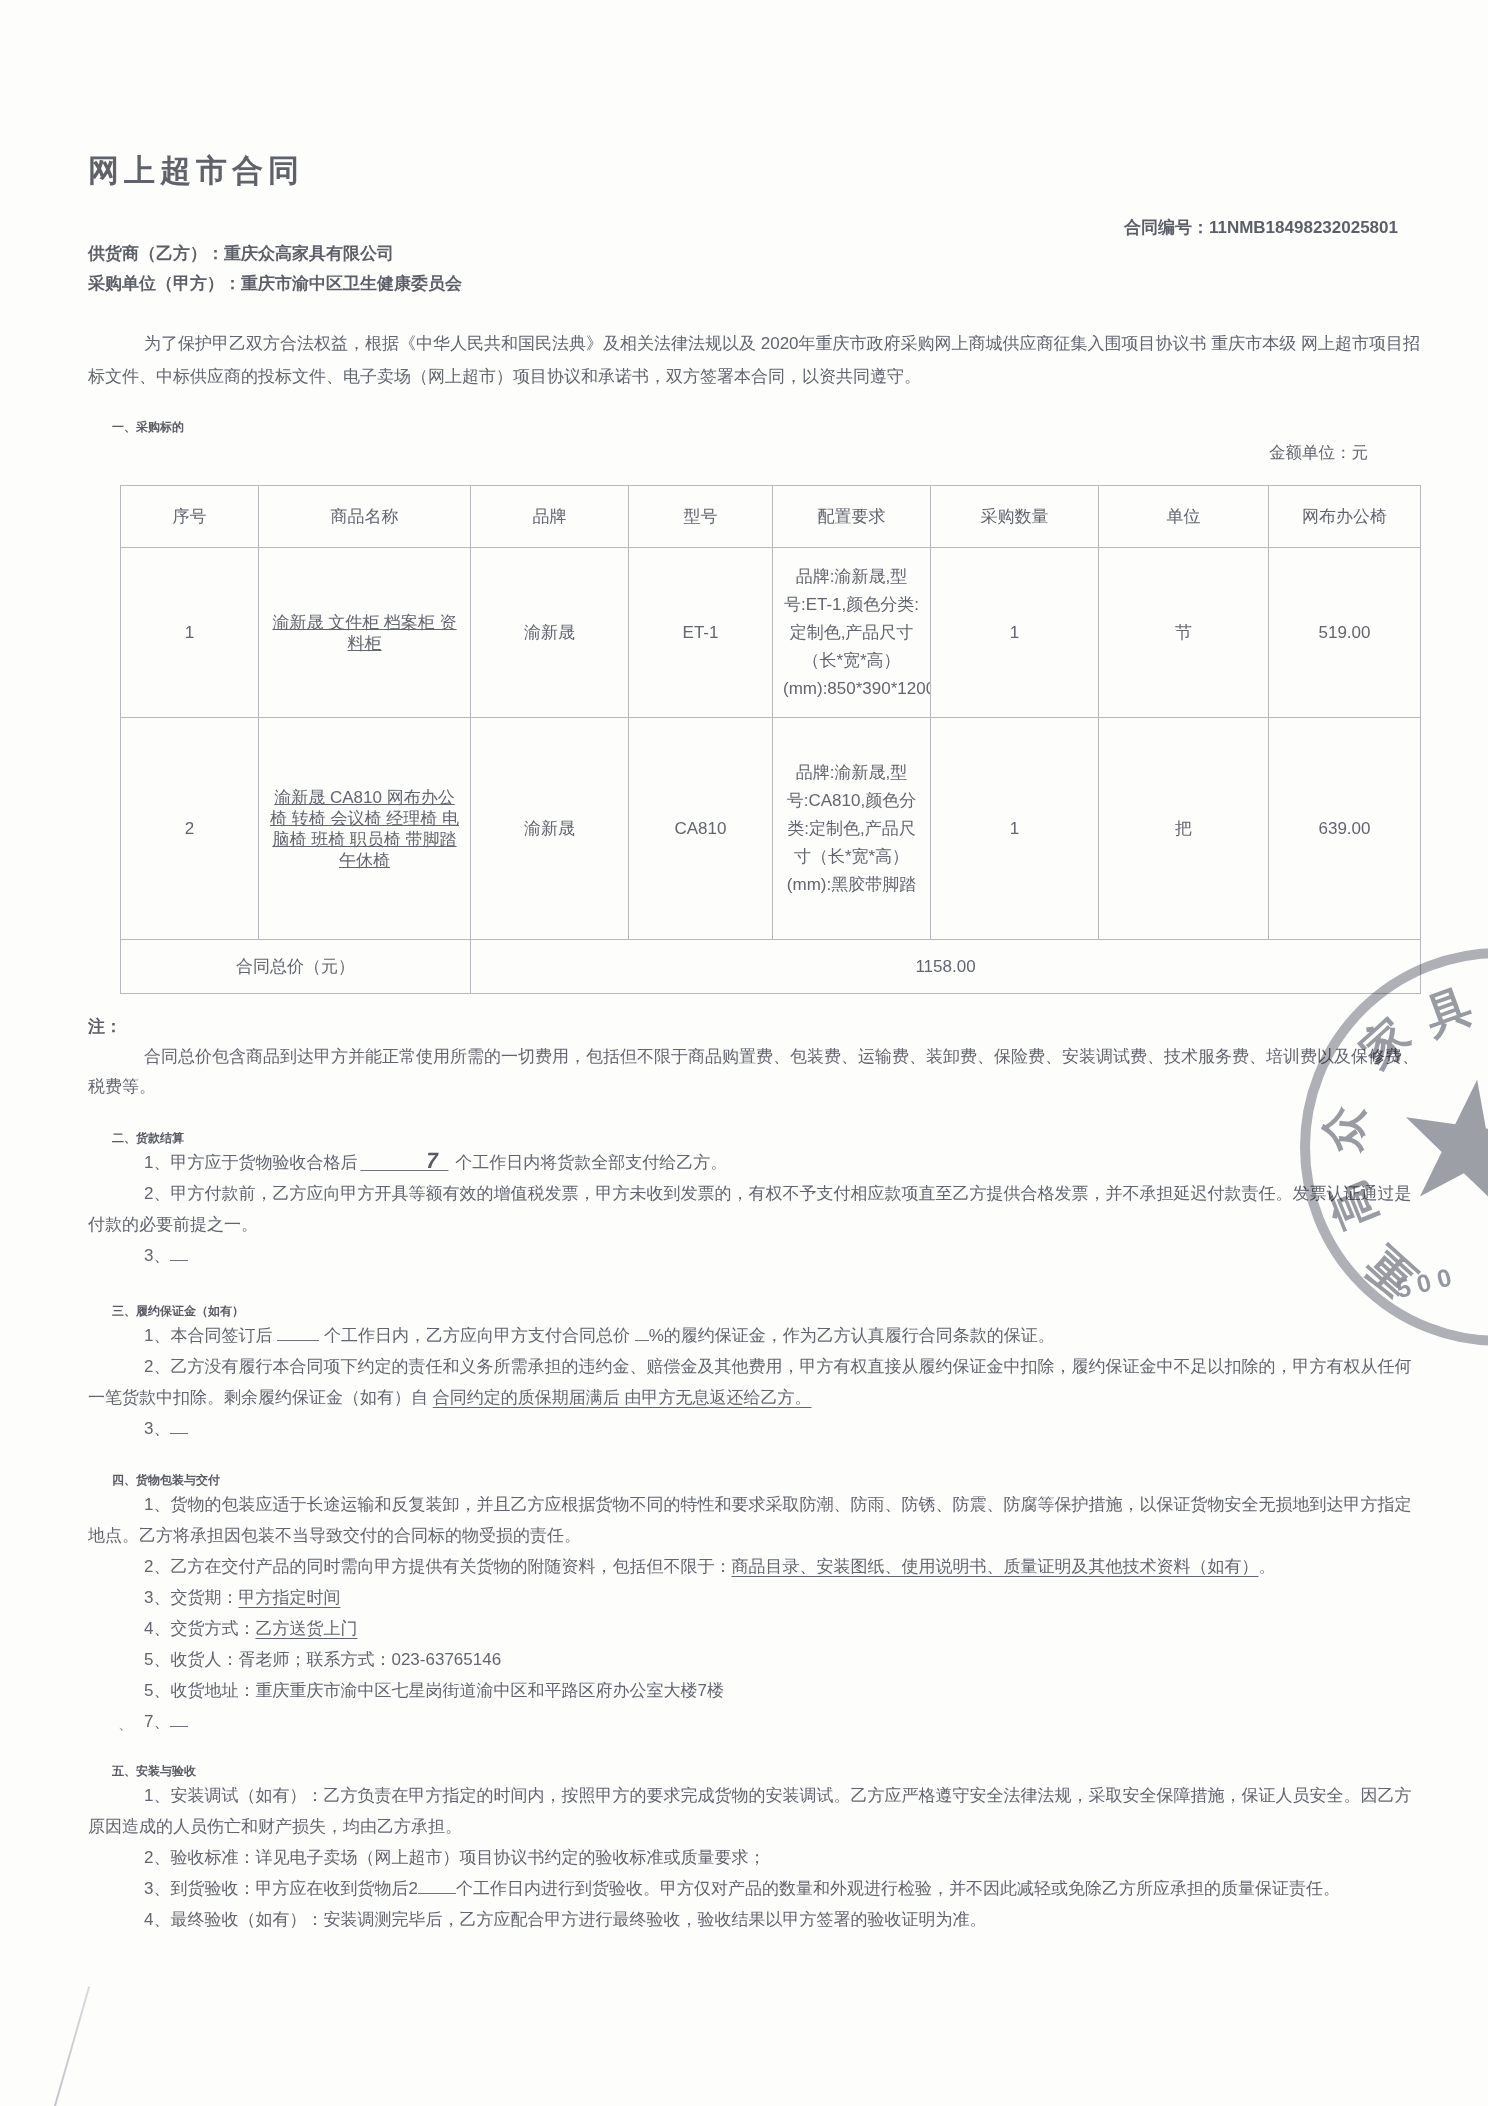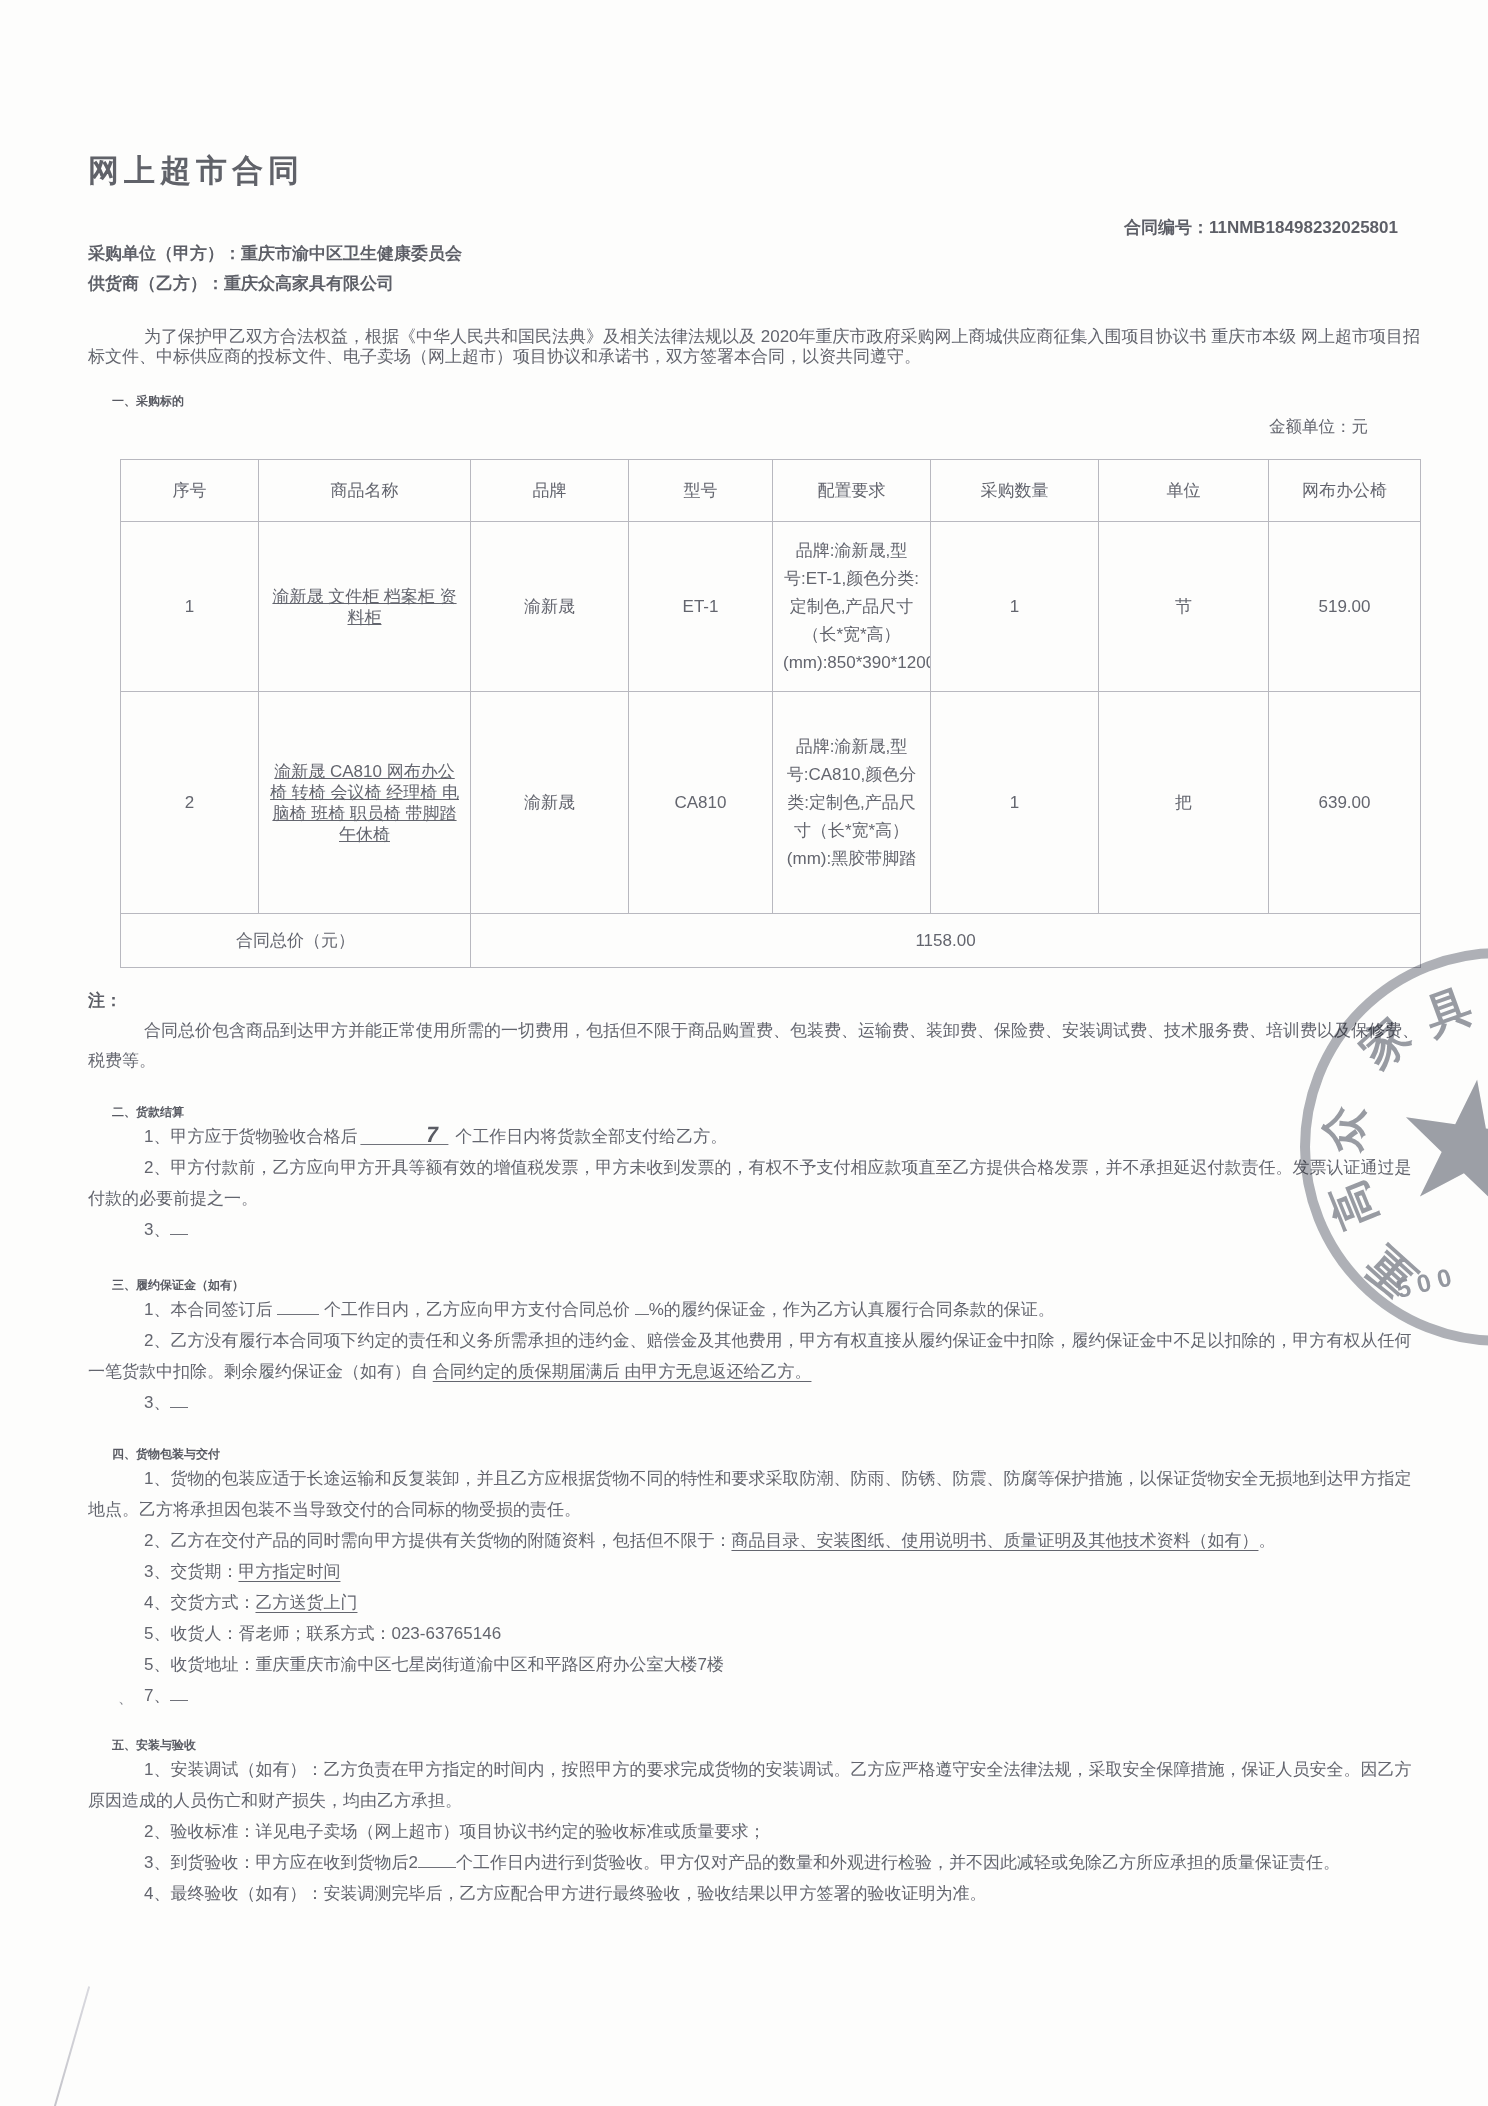--- a/index.html
+++ b/index.html
@@ -13,21 +13,21 @@
   .doc-title{
     margin:150px 0 0 0;font-size:31px;font-weight:700;
     letter-spacing:5px;color:#606269;
   }
   .contract-no{
     text-align:right;margin-top:24px;padding-right:30px;
     font-size:17px;font-weight:700;color:#5d5f67;
   }
   .party{font-size:17px;font-weight:700;line-height:30px;color:#5d5f67;}
   .party:first-of-type{margin-top:6px;}
-  .intro{margin-top:28px;font-size:17px;line-height:20px;text-indent:56px;}
+  .intro{margin-top:28px;font-size:17px;line-height:33px;text-indent:56px;}
   .sec-head{margin-top:26px;font-size:12px;font-weight:700;color:#585a62;margin-left:24px;}
   .amount-unit{text-align:right;margin-top:6px;padding-right:60px;font-size:16.5px;}
   table.goods{
     border-collapse:collapse;margin:21px 0 0 32px;table-layout:fixed;width:1300px;
   }
   table.goods td,table.goods th{
     border:1px solid #b8b8bf;text-align:center;vertical-align:middle;
     font-weight:400;font-size:17px;color:#63656e;padding:4px 10px;
     overflow:hidden;
   }
@@ -78,22 +78,22 @@
 </head>
 <body>
 
 <div class="page">
   <div class="content">
 
     <div class="doc-title">网上超市合同</div>
 
     <div class="contract-no"><span>合同编号：</span><span>11NMB18498232025801</span></div>
 
+    <div class="party"><span>供货商（乙方）：</span><span>重庆众高家具有限公司</span></div>
     <div class="party"><span>采购单位（甲方）：</span><span>重庆市渝中区卫生健康委员会</span></div>
-    <div class="party"><span>供货商（乙方）：</span><span>重庆众高家具有限公司</span></div>
 
     <p class="intro">为了保护甲乙双方合法权益，根据《中华人民共和国民法典》及相关法律法规以及 2020年重庆市政府采购网上商城供应商征集入围项目协议书 重庆市本级 网上超市项目招标文件、中标供应商的投标文件、电子卖场（网上超市）项目协议和承诺书，双方签署本合同，以资共同遵守。</p>
 
     <div class="sec-head">一、采购标的</div>
     <div class="amount-unit">金额单位：元</div>
 
     <table class="goods">
       <colgroup>
         <col style="width:138px">
           <col style="width:212px">

